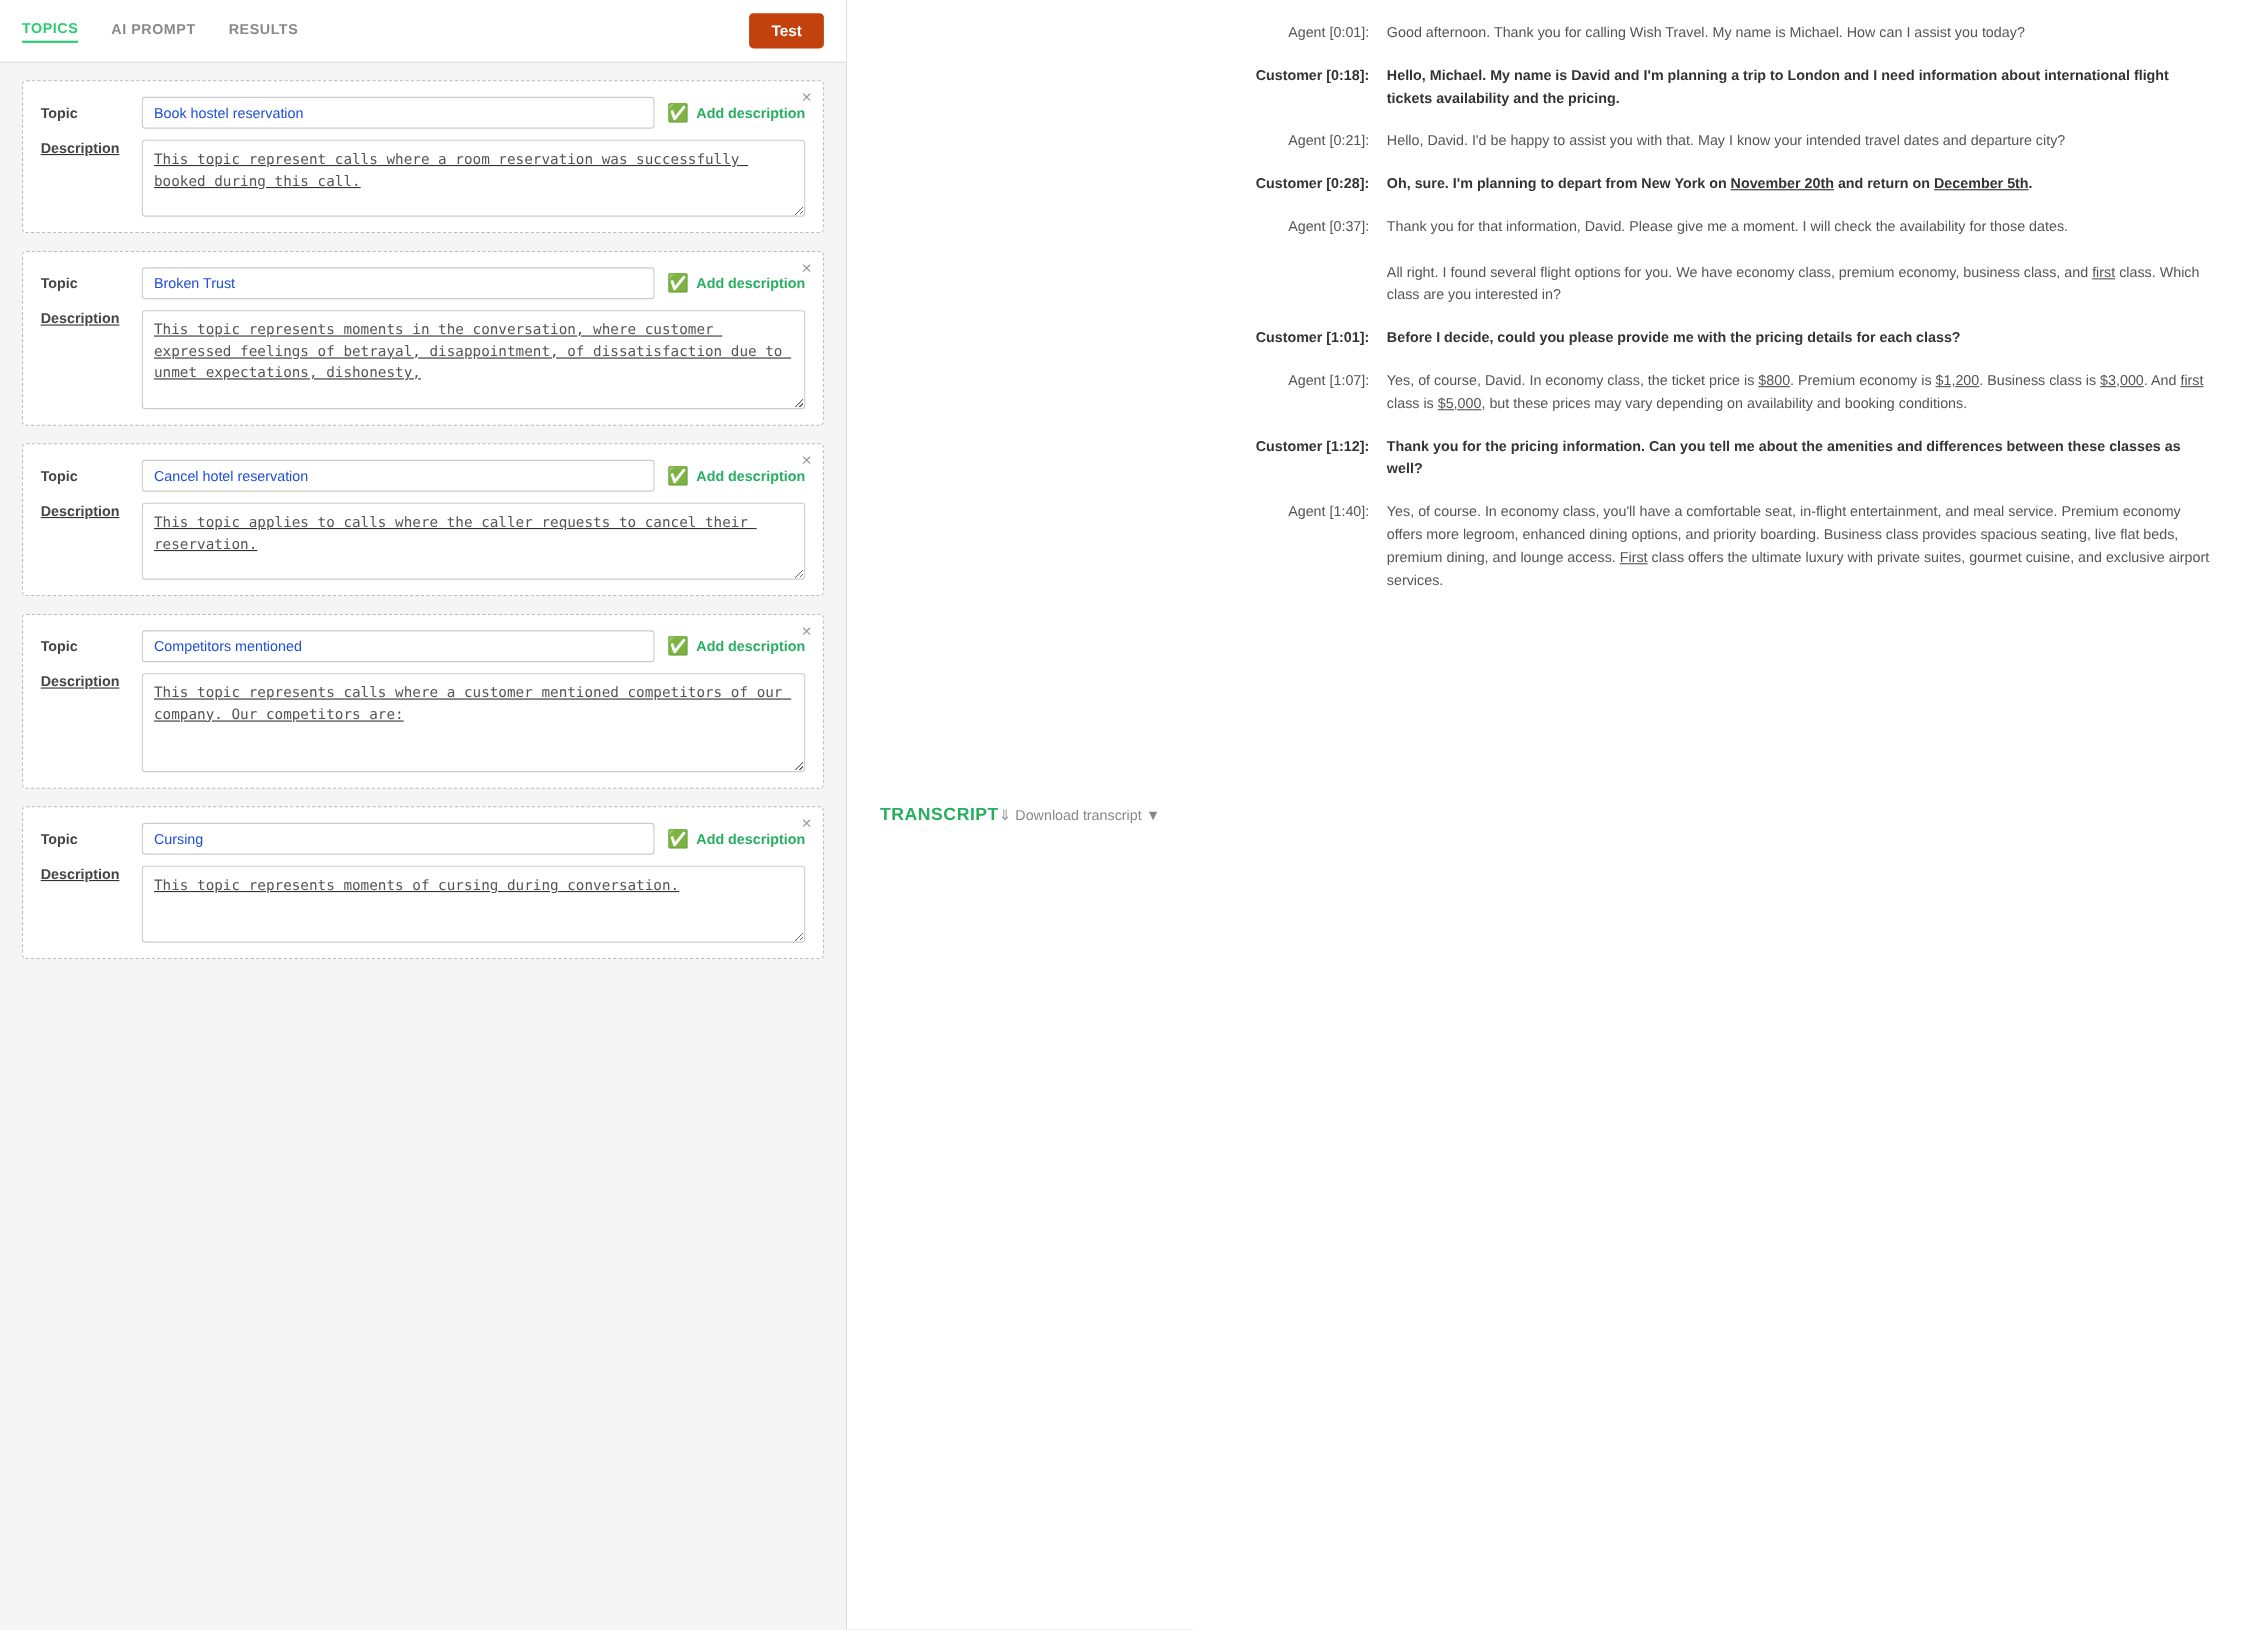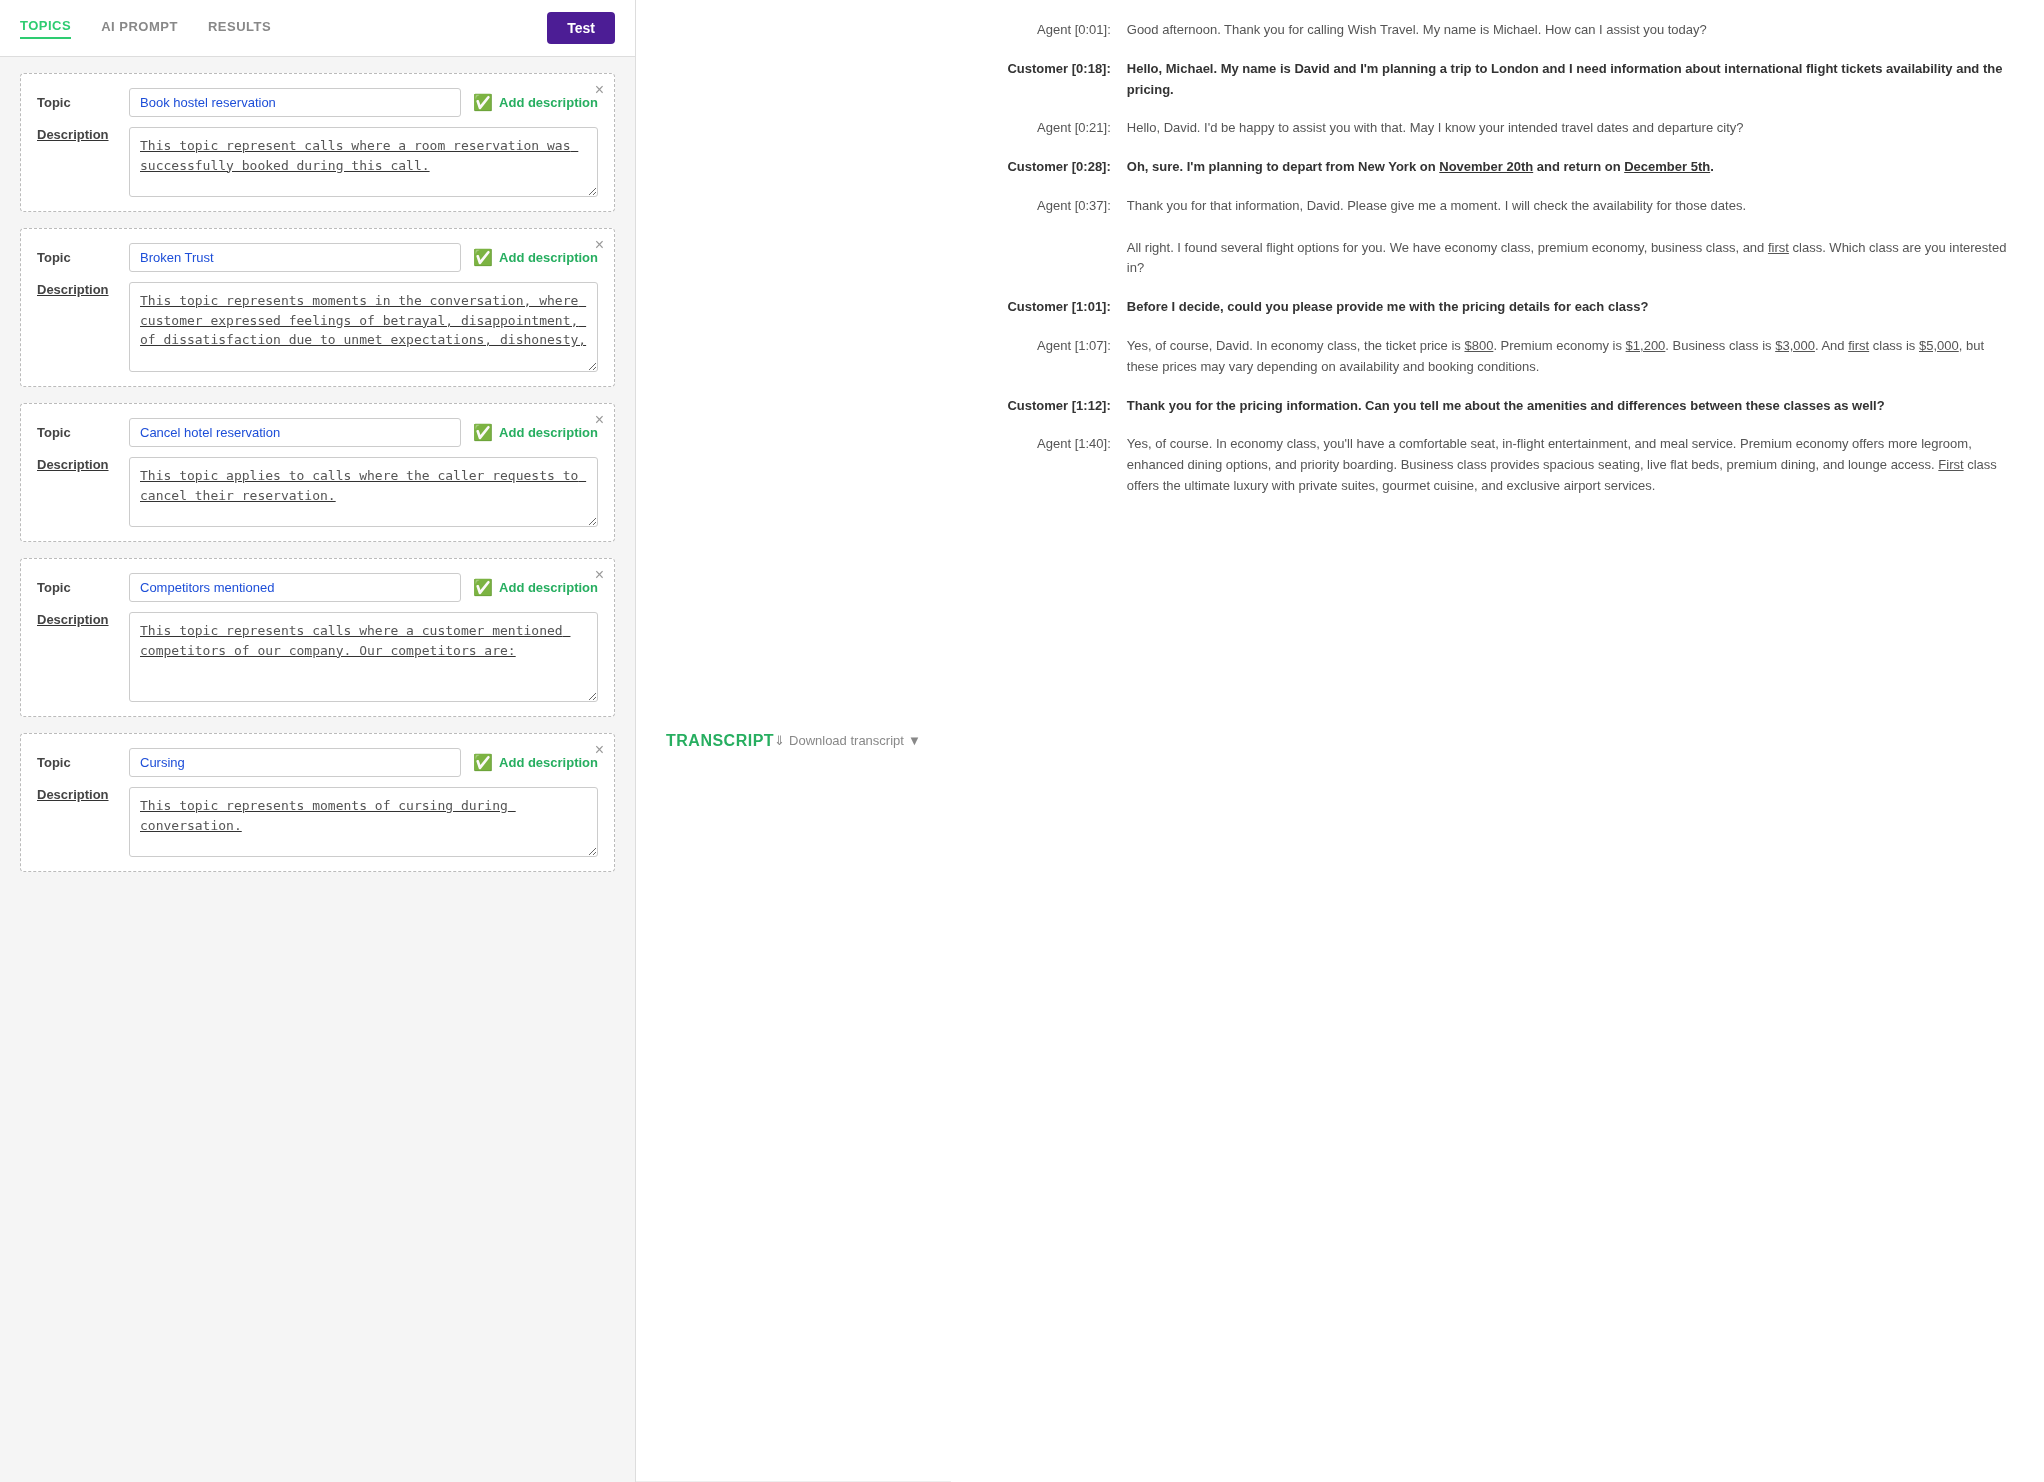--- a/index.html
+++ b/index.html
@@ -10,21 +10,21 @@
       color: #333;
     }
     .app-container {
       display: flex;
       height: 100vh;
       background: #f5f5f5;
     }
 
     
     .left-panel {
-      width: 636px;
+      width: 770px;
       background: #f5f5f5;
       display: flex;
       flex-direction: column;
       border-right: 1px solid #ddd;
     }
     .tabs-header {
       display: flex;
       align-items: center;
       padding: 12px 20px;
       background: #fff;
@@ -39,21 +39,21 @@
       text-transform: uppercase;
       letter-spacing: 0.5px;
       padding-bottom: 4px;
     }
     .tab-item.active {
       color: #2ecc71;
       border-bottom: 2px solid #2ecc71;
     }
     .test-button {
       margin-left: auto;
-      background: #4c1d95;
+      background: #c2410c;
       color: #fff;
       border: none;
       border-radius: 4px;
       padding: 8px 20px;
       font-size: 14px;
       font-weight: 600;
       cursor: pointer;
     }
     .topics-list {
       flex: 1;

